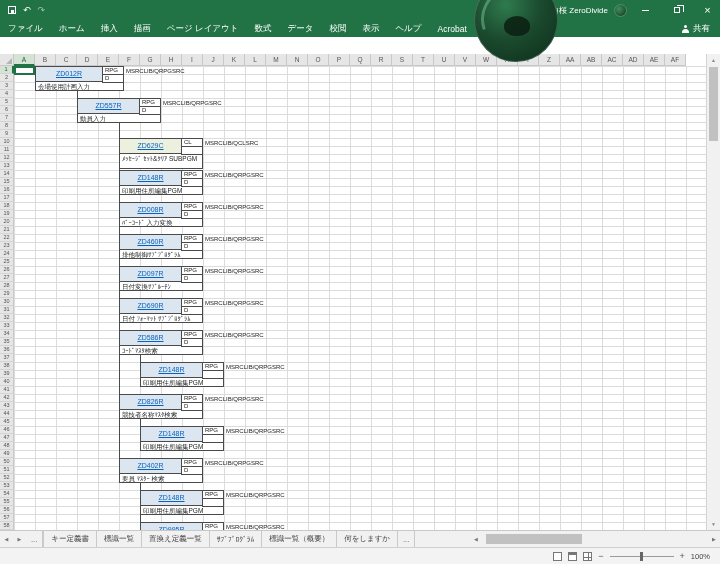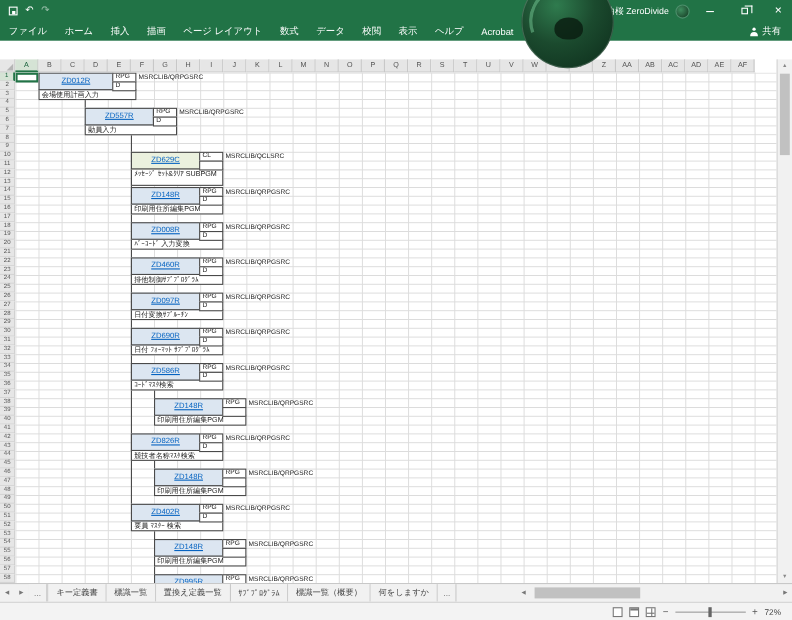--- a/index.html
+++ b/index.html
@@ -372,19 +372,19 @@
   <div class="statusbar">
     <div class="status-right">
       <span class="vi"></span>
       <span class="vi v2"></span>
       <span class="vi v3"></span>
       <span class="zoomsym">−</span>
       <span class="zoomtrack">
           <span class="zoomthumb"></span>
         </span>
       <span class="zoomsym">+</span>
-      <span class="zoomlabel">72%</span>
+      <span class="zoomlabel">100%</span>
     </div>
   </div>
 
   <div class="big-avatar"></div>
 
 </div>
 
 </body></html>

